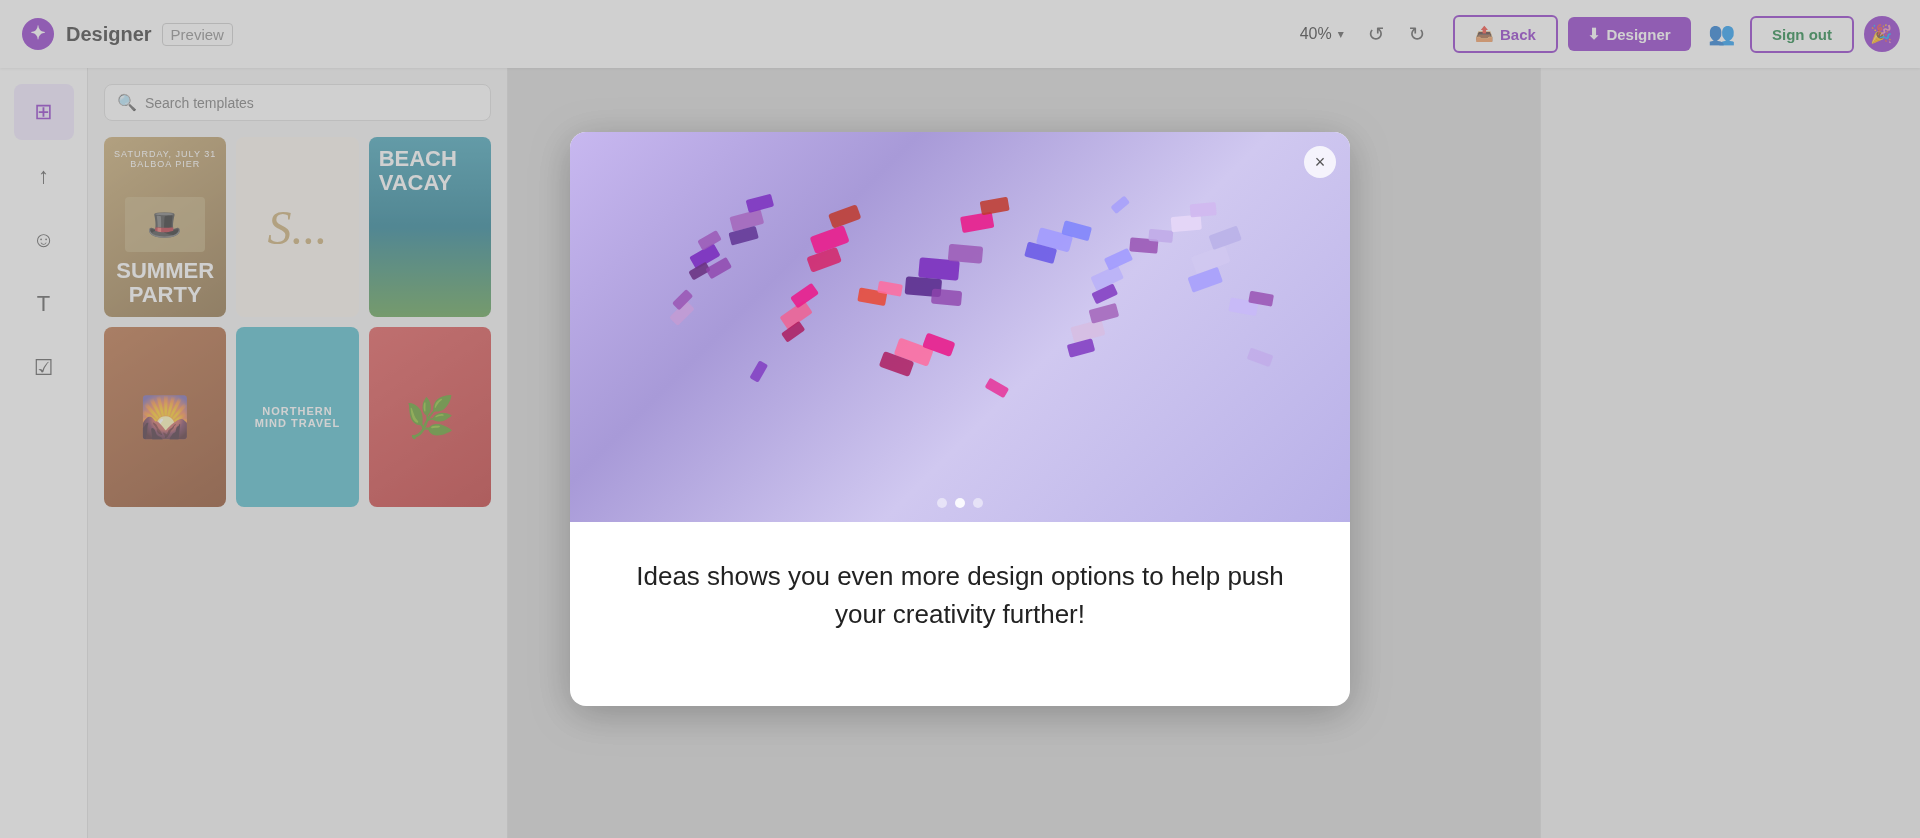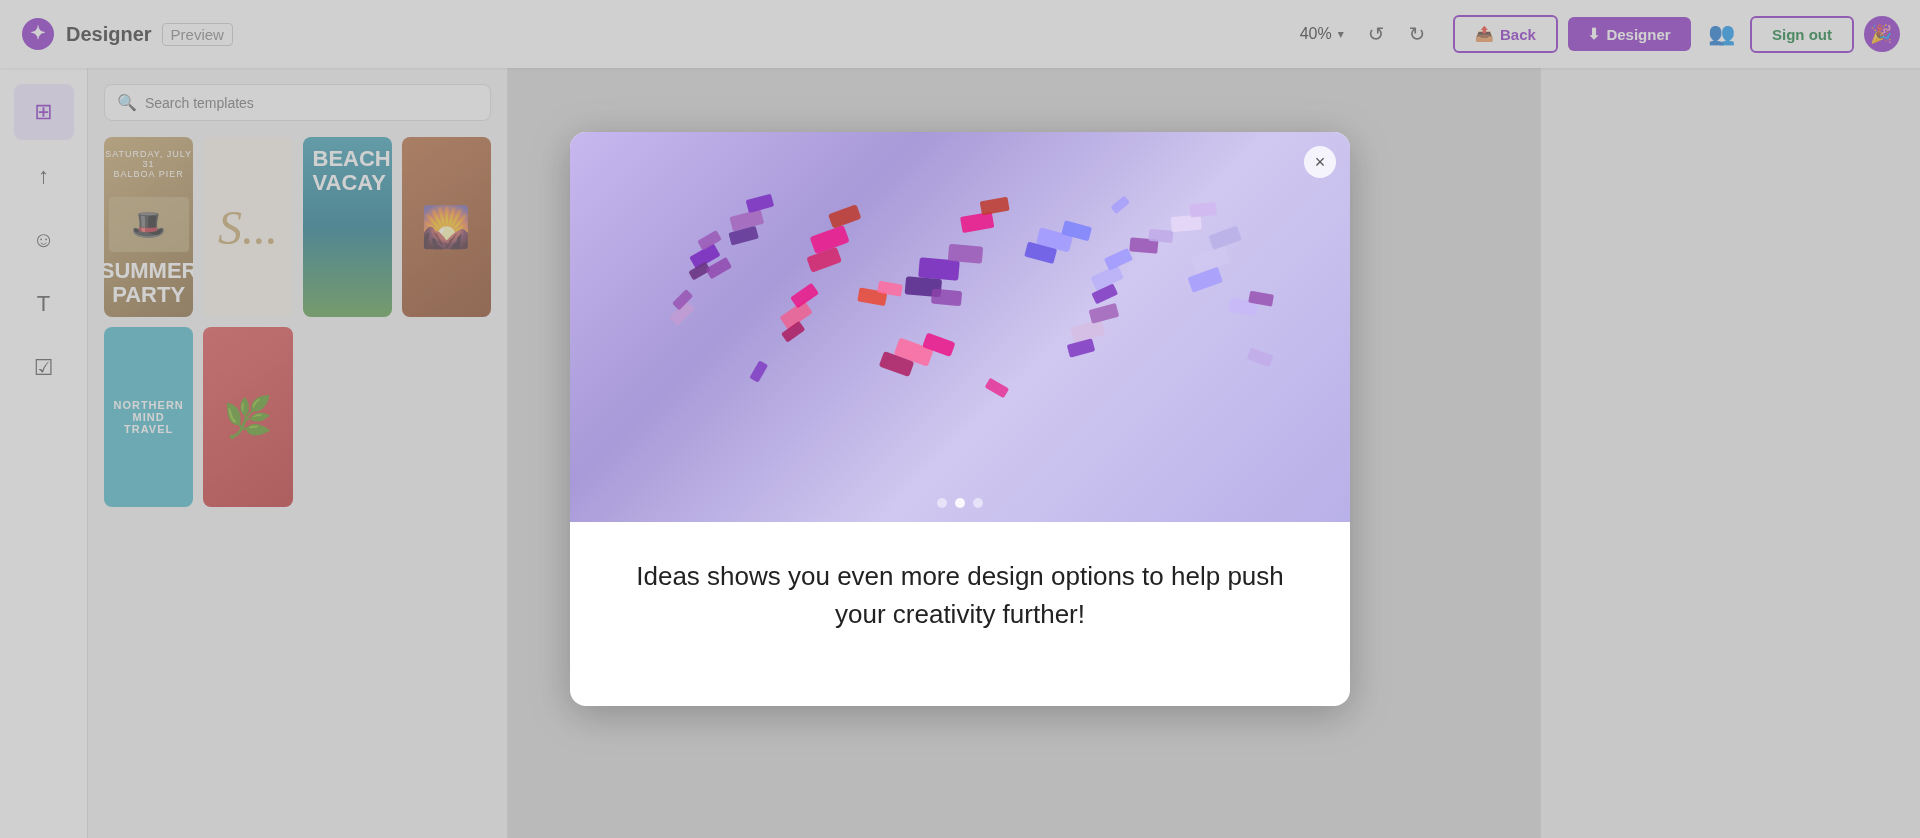--- a/index.html
+++ b/index.html
@@ -203,21 +203,21 @@
     .search-input {
       border: none;
       outline: none;
       font-size: 14px;
       color: #333;
       flex: 1;
       background: transparent;
     }
     .template-grid {
       display: grid;
-      grid-template-columns: 1fr 1fr 1fr 1fr;
+      grid-template-columns: 1fr 1fr 1fr;
       gap: 10px;
     }
     .template-card {
       border-radius: 8px;
       overflow: hidden;
       cursor: pointer;
       height: 180px;
       position: relative;
     }
     .template-card-1 {

